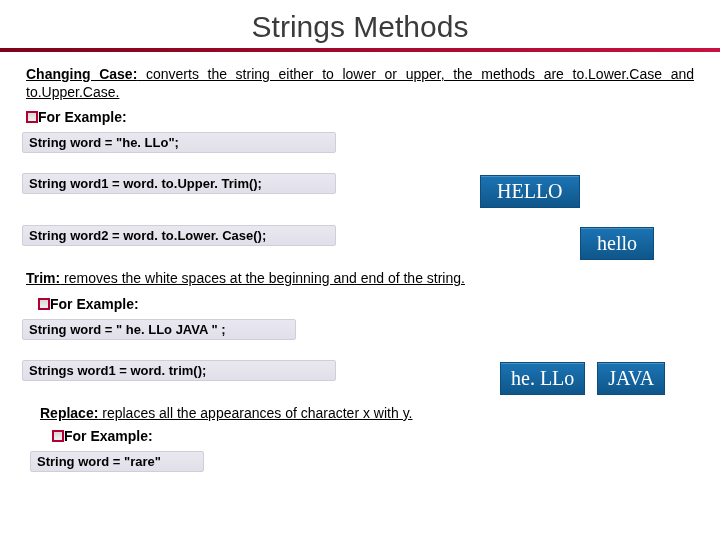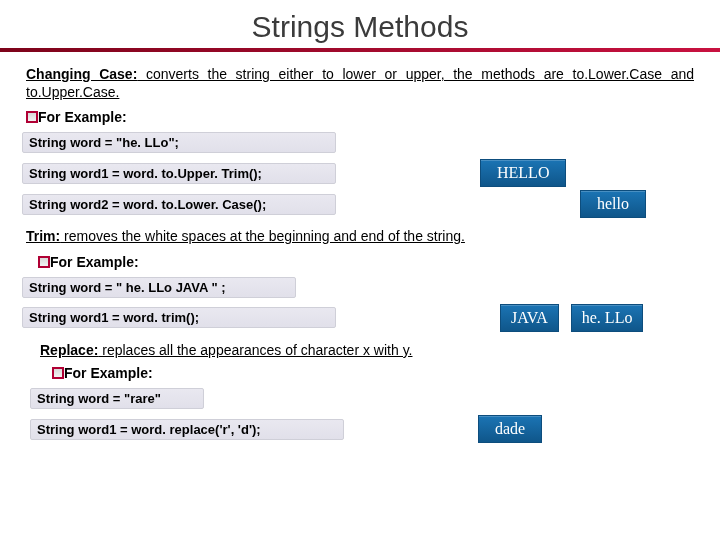--- a/index.html
+++ b/index.html
@@ -71,24 +71,25 @@
     display: flex;
     align-items: center;
     margin: 3px 0;
     gap: 12px;
   }
   .pill {
     background: #14629a;
     background: linear-gradient(#1b74b4, #0f568a);
     color: #fff;
     font-family: "Comic Sans MS", "Comic Sans", cursive;
-    font-size: 16px;
+    font-size: 20px;
     padding: 4px 16px;
     border: 1px solid #0d4d7d;
     box-shadow: inset 0 1px 0 rgba(255,255,255,.2);
+    margin-top: 16px;
   }
   .spacer-flex { flex: 0 0 auto; }
 </style>
 </head>
 <body>
 
 <div class="title">Strings Methods</div>
 <div class="title-underline"></div>
 
 <div class="content">
@@ -125,38 +126,33 @@
   <div class="bullet-row" style="margin-left:12px">
     <span class="bullet-icon"></span>
     <span class="strong">For Example:</span>
   </div>
 
   <div class="row">
     <span class="codebox" style="min-width:260px">String word = "   he. LLo      JAVA   " ;</span>
   </div>
 
   <div class="row">
-    <span class="codebox">String word1 = word. trim();</span>
+    <span class="codebox">Strings word1 = word. trim();</span>
     <span style="width:140px" class="spacer-flex"></span>
+    <span class="pill" style="padding:4px 10px">he. LLo</span>
     <span class="pill" style="padding:4px 10px">JAVA</span>
-    <span class="pill" style="padding:4px 10px">he. LLo</span>
   </div>
 
   <div class="para" style="margin:10px 0 0 14px;text-align:left">
     <span class="strong-u">Replace:</span><span> replaces all the appearances of character x with y.</span>
   </div>
 
   <div class="bullet-row" style="margin-left:26px">
     <span class="bullet-icon"></span>
     <span class="strong">For Example:</span>
   </div>
 
   <div class="row" style="margin-left:8px">
     <span class="codebox" style="min-width:160px">String word = "rare"</span>
   </div>
 
-  <div class="row" style="margin-left:8px">
-    <span class="codebox">String word1 = word. replace('r', 'd');</span>
-    <span style="width:110px" class="spacer-flex"></span>
-    <span class="pill">dade</span>
-  </div>
 
 </div>
 
 </body></html>

